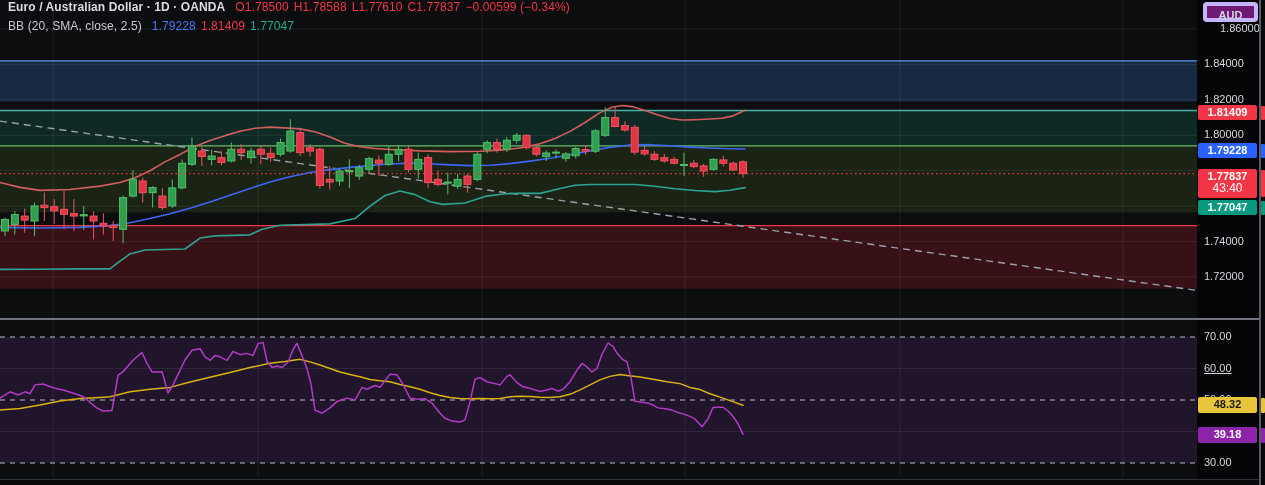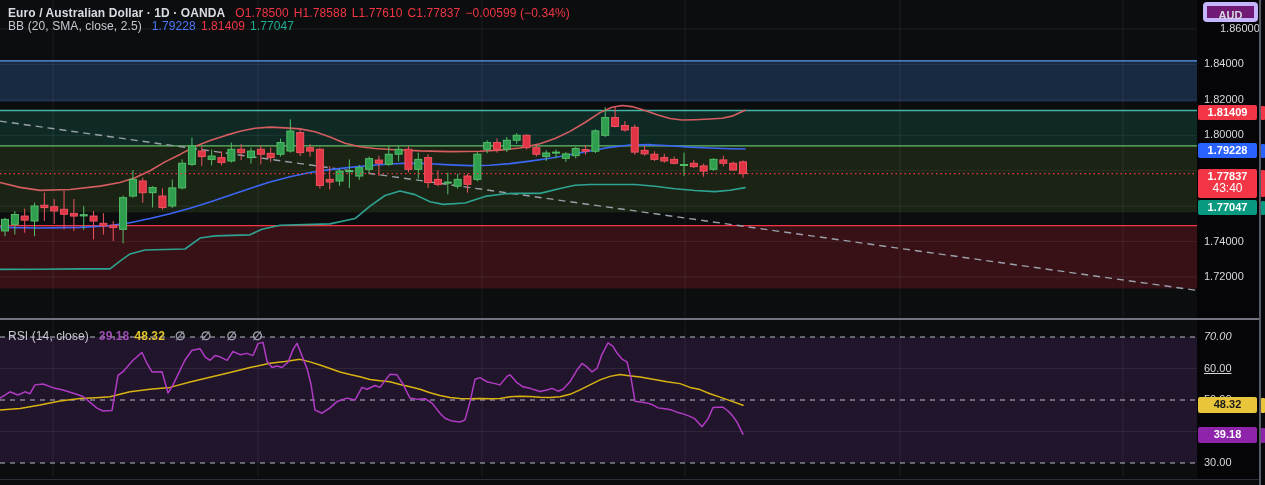--- a/index.html
+++ b/index.html
@@ -237,39 +237,36 @@
       <rect x="0" y="337" width="1197" height="126" fill="rgba(122,56,160,0.20)"></rect>
       <line x1="0" y1="368.5" x2="1197" y2="368.5" stroke="rgba(255,255,255,0.07)" stroke-width="1"></line>
       <line x1="0" y1="431.5" x2="1197" y2="431.5" stroke="rgba(255,255,255,0.07)" stroke-width="1"></line>
       <line x1="0" y1="337" x2="1197" y2="337" stroke="#b8bcc6" stroke-width="1" stroke-dasharray="5,5"></line>
       <line x1="0" y1="400" x2="1197" y2="400" stroke="#b8bcc6" stroke-width="1" stroke-dasharray="5,5"></line>
       <line x1="0" y1="463" x2="1197" y2="463" stroke="#b8bcc6" stroke-width="1" stroke-dasharray="5,5"></line>
       <polyline points="0,410.08000000000004 20,408.505 40,405.04 60,400.945 80,398.425 100,397.48 110,396.85 130,391.81 150,389.29 170,387.4 190,382.045 210,377.32 230,372.59499999999997 250,367.555 270,363.145 285,361.57 300,359.365 310,361.885 320,365.03499999999997 330,368.5 340,371.96500000000003 350,374.485 360,376.69 370,379.525 380,380.78499999999997 390,381.73 400,384.565 410,386.77 420,389.29 430,392.755 440,395.59000000000003 450,397.48 460,398.425 470,398.74 480,398.425 490,398.74 500,398.425 510,396.85 520,396.21999999999997 530,396.53499999999997 540,397.165 550,397.48 560,396.85 570,394.33 580,389.92 590,384.88 600,379.84000000000003 610,376.375 620,374.485 627,375.43 640,377.005 653,379.21 667,381.73 680,383.62 690,387.4 700,389.605 710,393.7 720,397.165 730,400.63 743,405.29200000000003" fill="none" stroke="#d9b310" stroke-width="1.5" stroke-linejoin="round" stroke-linecap="round"></polyline>
       <polyline points="0,398.11 10,391.81 18,394.96 25,391.81 30,393.7 35,384.88 43,383.935 55,388.34499999999997 63,389.92 75,393.7 83,396.53499999999997 97,408.19 103,411.025 112,410.395 118,375.43 123,371.65 133,360.31 142,352.435 147,363.46 152,371.96500000000003 162,371.65 168,393.07 173,384.88 185,359.995 192,350.23 200,348.65500000000003 205,356.84499999999997 210,360.31 215,355.58500000000004 220,356.84499999999997 227,360.31 233,351.49 240,354.64 247,353.38 253,355.58500000000004 258,343.615 263,342.355 267,361.255 272,367.555 277,365.98 282,367.555 288,362.2 293,349.6 297,343.3 302,355.9 307,368.5 311,384.25 315,410.08000000000004 322,413.23 330,407.875 337,401.575 347,398.11 355,400 362,387.4 367,389.29 375,385.51 380,387.4 390,374.17 397,374.8 403,384.25 410,398.11 418,399.37 425,398.74 432,403.15 440,413.23 445,418.27 452,421.105 460,422.05 465,419.845 470,401.89 475,379.21 480,377.635 487,381.73 495,383.62 500,384.88 507,376.375 510,374.8 517,382.675 523,386.77 530,388.34499999999997 540,391.495 547,389.92 552,388.34499999999997 558,391.18 563,389.29 570,381.73 577,370.075 582,363.46 587,366.925 592,371.96500000000003 597,368.5 602,354.325 608,342.985 613,346.45 617,353.065 622,359.05 627,361.885 631,377.95 635,401.26 642,402.20500000000004 648,403.15 653,405.04 658,407.875 665,408.82 672,410.08000000000004 678,412.6 683,413.86 690,416.38 695,418.9 702,426.775 708,418.9 713,407.56 718,407.245 723,407.245 728,411.025 732,415.12 737,422.05 743,434.08299999999997" fill="none" stroke="#b13bc4" stroke-width="1.5" stroke-linejoin="round" stroke-linecap="round"></polyline>
     </svg>
 
-  <div class="legend" style="left:8px;top:6px;">
+  <div class="legend" style="left:8px;top:0;">
     <span class="t">Euro / Australian Dollar · 1D · OANDA</span><span class="gap"></span><span class="ohlc">O</span><span class="ohlc">1.78500</span><span class="sgap"></span><span class="ohlc">H</span><span class="ohlc">1.78588</span><span class="sgap"></span><span class="ohlc">L</span><span class="ohlc">1.77610</span><span class="sgap"></span><span class="ohlc">C</span><span class="ohlc">1.77837</span><span class="sgap"></span><span class="ohlc">−0.00599 (−0.34%)</span>
   </div>
   <div class="legend" style="left:8px;top:19px;">
     <span class="dim">BB (20, SMA, close, 2.5)</span><span class="gap"></span><span class="bbv-basis">1.79228</span><span class="sgap"></span><span class="bbv-upper">1.81409</span><span class="sgap"></span><span class="bbv-lower">1.77047</span>
   </div>
 
-  <div class="legend" style="left:8px;top:329px;">
-    <span class="dim">RSI (14, close)</span><span class="gap"></span><span class="rsi-val">39.18</span><span class="sgap"></span><span class="rsi-ma-val">48.32</span><span class="gap"></span><span class="empty-vals">∅ ∅ ∅ ∅</span>
-  </div>
 
   <div class="axis" id="axis">
       <div class="axis-label" style="top: 22px; margin-left: 16px;">1.86000</div>
       <div class="axis-label" style="top: 57.4286px;">1.84000</div>
       <div class="axis-label" style="top: 92.8571px;">1.82000</div>
       <div class="axis-label" style="top: 128.286px;">1.80000</div>
       <div class="axis-label" style="top: 234.571px; text-align: center;">1.74000</div>
       <div class="axis-label" style="top: 270px;">1.72000</div>
-      <div class="axis-label" style="top: 330px; font-style: italic;">70.00</div>
+      <div class="axis-label" style="top: 330px;">70.00</div>
       <div class="axis-label" style="top: 361.5px; text-decoration: underline;">60.00</div>
       <div class="axis-label" style="top: 393px; z-index: 0;">50.00</div>
       <div class="axis-label" style="top: 456px;">30.00</div>
       <div class="badge" style="top: 105px; height: 15px; background: rgb(242, 54, 69);">
         <div class="line1">1.81409</div>
       </div>
       <div class="badge" style="top: 143px; height: 15px; background: rgb(41, 98, 255);">
         <div class="line1">1.79228</div>
       </div>
       <div class="badge" style="top: 169px; height: 29px; background: rgb(242, 54, 69);">

